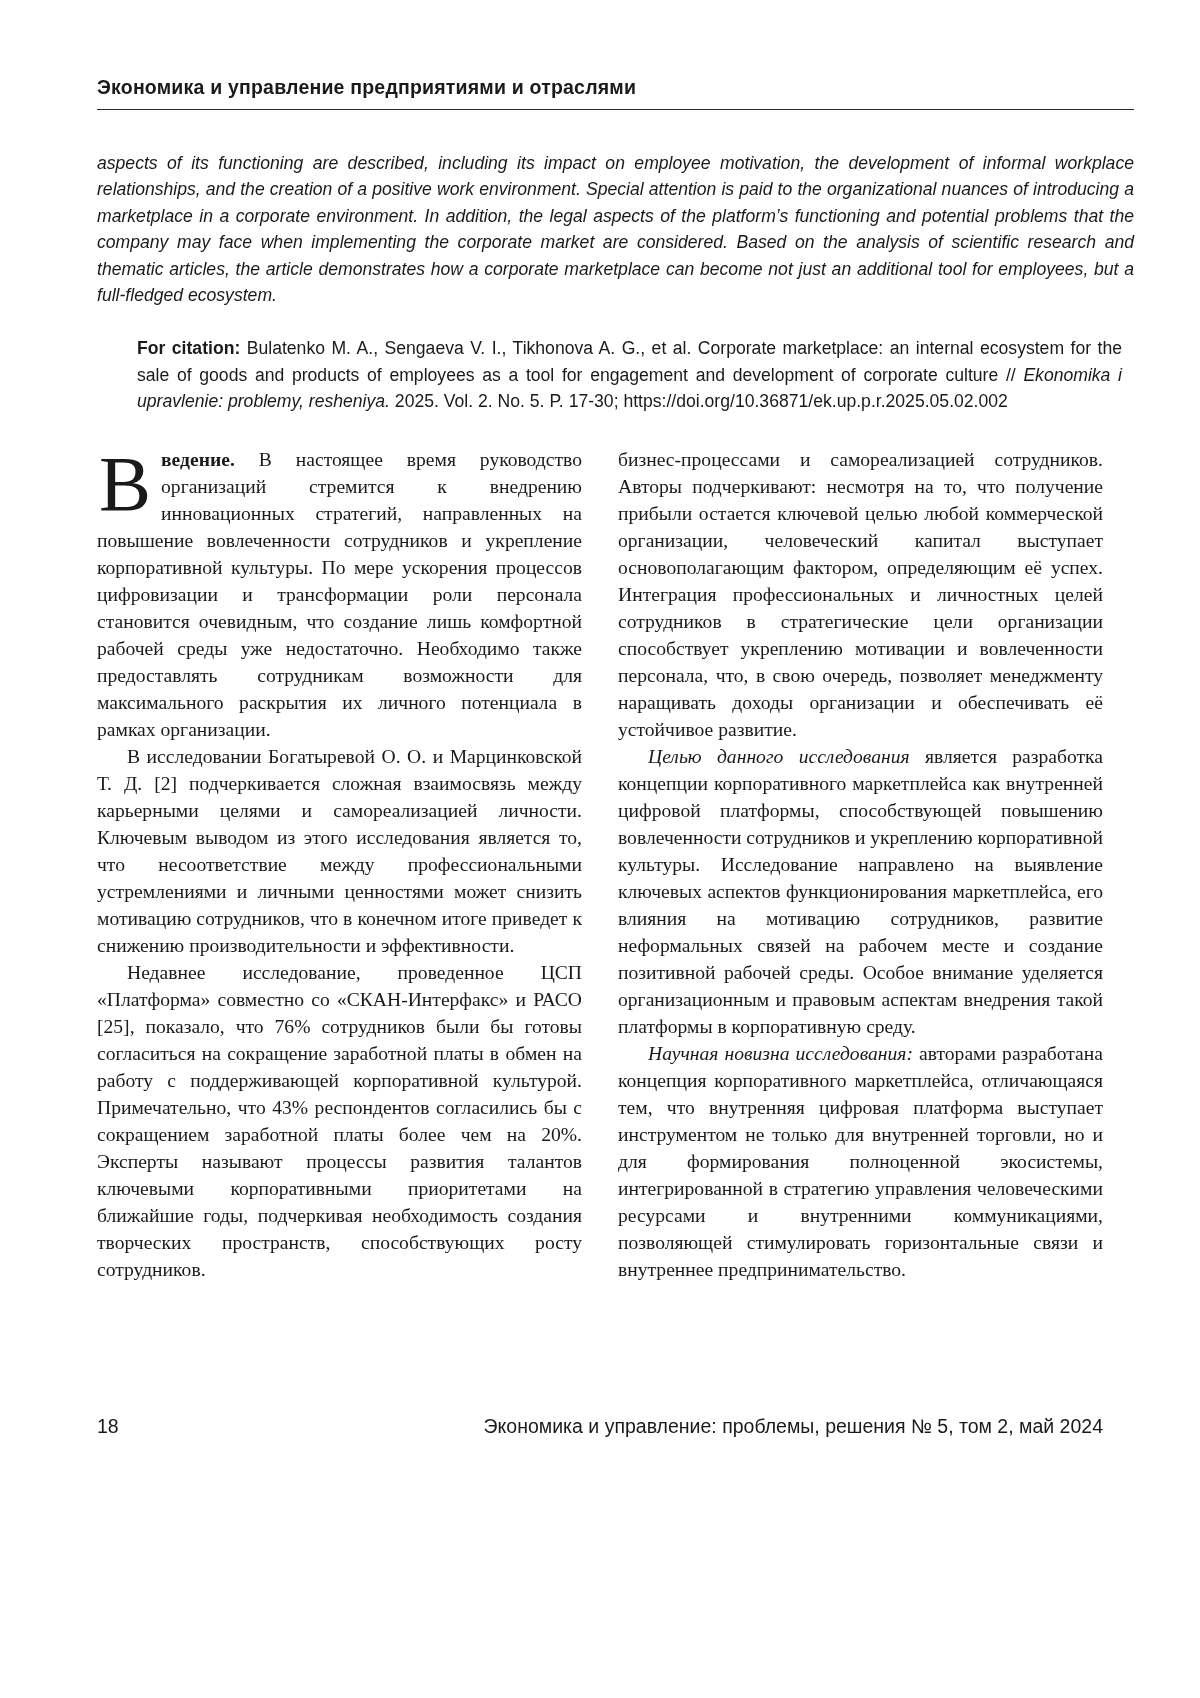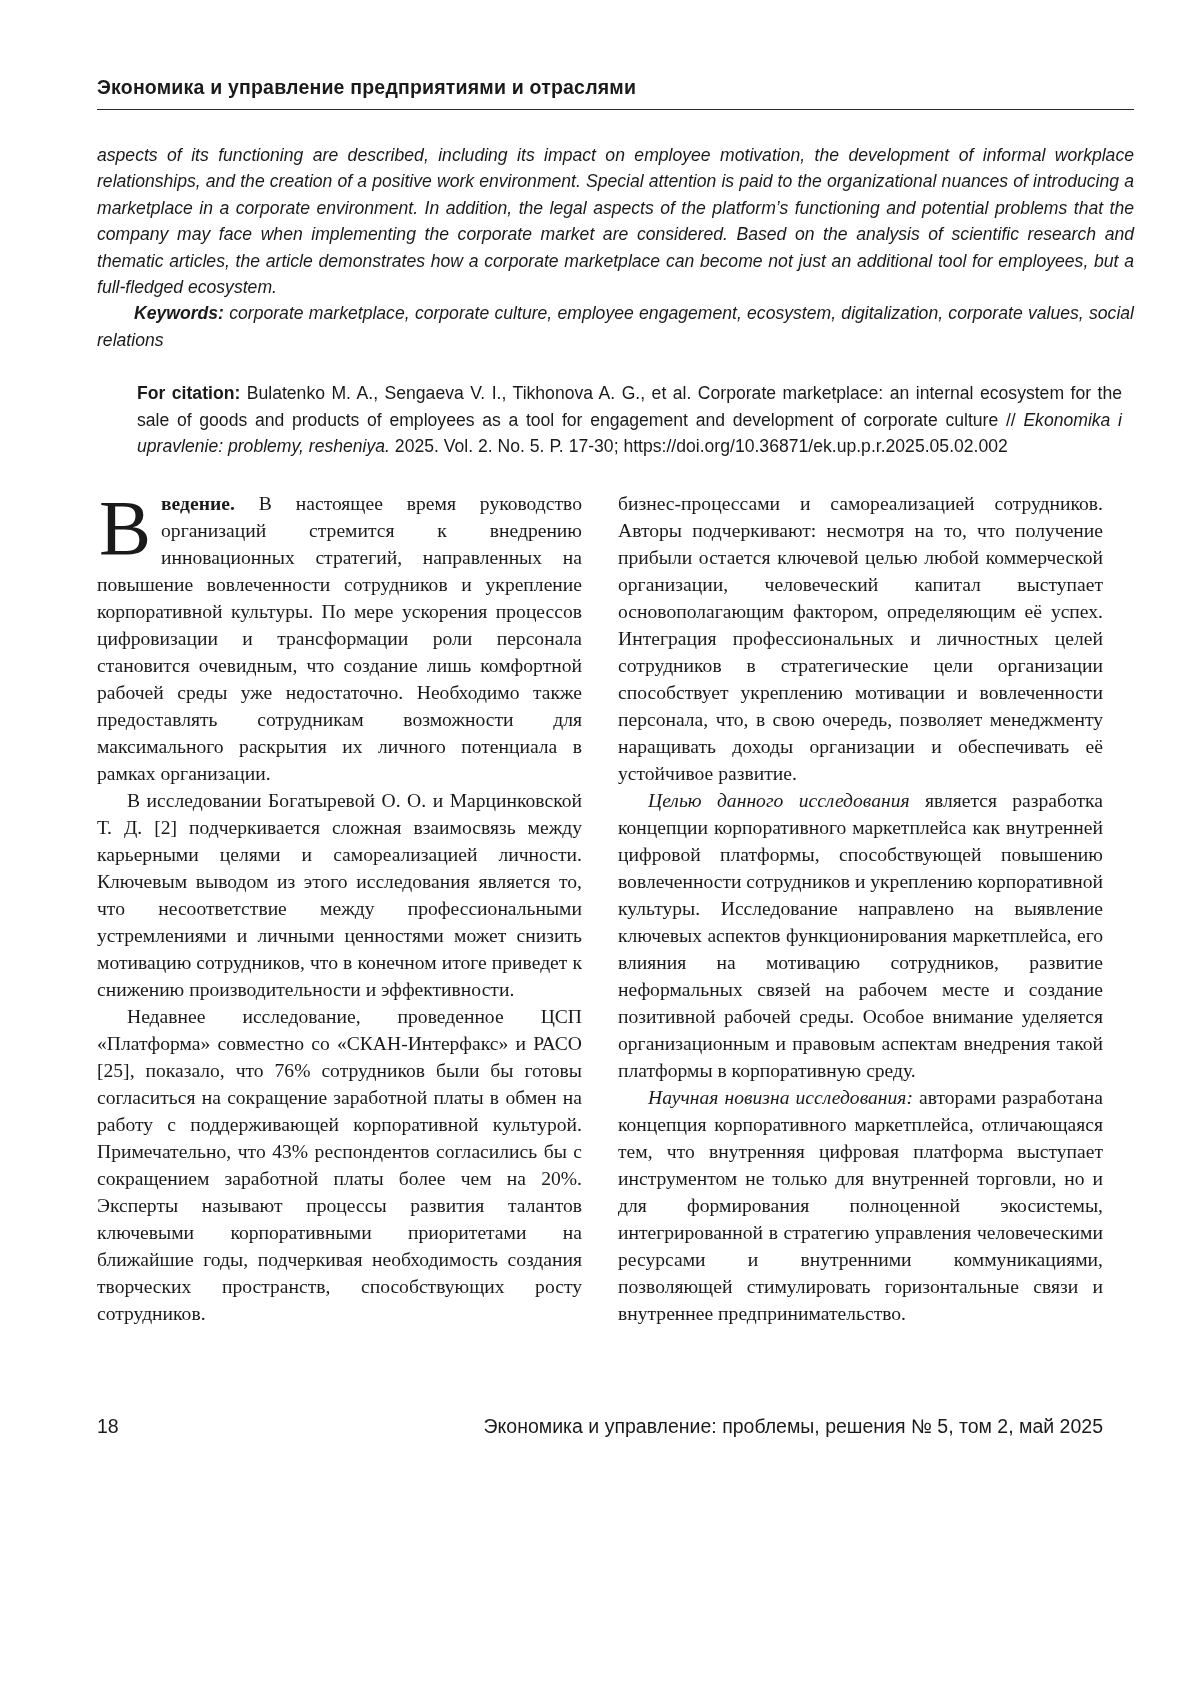--- a/index.html
+++ b/index.html
@@ -13,21 +13,21 @@
   .page { padding:76px 66px 0 97px; }
 
   .header-title {
     font-family:"Liberation Sans", sans-serif;
     font-weight:bold; font-size:19.5px; letter-spacing:0.2px;
     padding-bottom:10px;
   }
   .header-rule { border-bottom:1.7px solid #2b2b2b; }
 
   .abstract {
-    margin-top:32px;
+    margin-top:40px;
     font-family:"Liberation Sans", sans-serif;
     font-style:italic; font-size:17.6px; line-height:26.4px;
     text-align:justify;
   }
   .keywords { text-indent:37px; }
   .keywords b { font-weight:bold; }
 
   .citation {
     display:block;
     margin:27px 12px 0 40px;
@@ -69,21 +69,20 @@
 
 <div class="page">
 
   <header>
     <div class="header-title">Экономика и управление предприятиями и отраслями</div>
     <div class="header-rule"></div>
   </header>
 
   <section class="abstract" lang="en">
     <p class="abstract-body">aspects of its functioning are described, including its impact on employee motivation, the development of informal workplace relationships, and the creation of a positive work environment. Special attention is paid to the organizational nuances of introducing a marketplace in a corporate environment. In addition, the legal aspects of the platform’s functioning and potential problems that the company may face when implementing the corporate market are considered. Based on the analysis of scientific research and thematic articles, the article demonstrates how a corporate marketplace can become not just an additional tool for employees, but a full-fledged ecosystem.</p>
-    <p class="keywords"><b>Keywords:</b><span> corporate marketplace, corporate culture, employee engagement, ecosystem, digitalization, corporate values, social relations</span></p>
   </section>
 
   <section class="citation" lang="en"><b>For citation:</b><span> Bulatenko M. A., Sengaeva V. I., Tikhonova A. G., et al. Corporate marketplace: an internal ecosystem for the sale of goods and products of employees as a tool for engagement and development of corporate culture // </span><i>Ekonomika i upravlenie: problemy, resheniya.</i><span> 2025. Vol. 2. No. 5. P. 17-30; https://doi.org/10.36871/ek.up.p.r.2025.05.02.002</span></section>
 
   <section class="columns" lang="ru">
 
     <div class="col">
       <p class="para first"><span class="dropcap">В</span><b class="lead-bold">ведение.</b><span> В настоящее время руководство организаций стремится к внедрению инновационных стратегий, направленных на повышение вовлеченности сотрудников и укрепление корпоративной культуры. По мере ускорения процессов цифровизации и трансформации роли персонала становится очевидным, что создание лишь комфортной рабочей среды уже недостаточно. Необходимо также предоставлять сотрудникам возможности для максимального раскрытия их личного потенциала в рамках организации.</span></p>
       <p class="para indent"><span>В исследовании Богатыревой О. О. и Марцинковской Т. Д. [2] подчеркивается сложная взаимосвязь между карьерными целями и самореализацией личности. Ключевым выводом из этого исследования является то, что несоответствие между профессиональными устремлениями и личными ценностями может снизить мотивацию сотрудников, что в конечном итоге приведет к снижению производительности и эффективности.</span></p>
       <p class="para indent"><span>Недавнее исследование, проведенное ЦСП «Платформа» совместно со «СКАН-Интерфакс» и РАСО [25], показало, что 76% сотрудников были бы готовы согласиться на сокращение заработной платы в обмен на работу с поддерживающей корпоративной культурой. Примечательно, что 43% респондентов согласились бы с сокращением заработной платы более чем на 20%. Эксперты называют процессы развития талантов ключевыми корпоративными приоритетами на ближайшие годы, подчеркивая необходимость создания творческих пространств, способствующих росту сотрудников.</span></p>
@@ -94,14 +93,14 @@
       <p class="para indent"><i class="lead-italic">Целью данного исследования</i><span> является разработка концепции корпоративного маркетплейса как внутренней цифровой платформы, способствующей повышению вовлеченности сотрудников и укреплению корпоративной культуры. Исследование направлено на выявление ключевых аспектов функционирования маркетплейса, его влияния на мотивацию сотрудников, развитие неформальных связей на рабочем месте и создание позитивной рабочей среды. Особое внимание уделяется организационным и правовым аспектам внедрения такой платформы в корпоративную среду.</span></p>
       <p class="para indent"><i class="lead-italic">Научная новизна исследования:</i><span> авторами разработана концепция корпоративного маркетплейса, отличающаяся тем, что внутренняя цифровая платформа выступает инструментом не только для внутренней торговли, но и для формирования полноценной экосистемы, интегрированной в стратегию управления человеческими ресурсами и внутренними коммуникациями, позволяющей стимулировать горизонтальные связи и внутреннее предпринимательство.</span></p>
     </div>
 
   </section>
 
 </div>
 
 <footer class="footer">
   <span class="page-num">18</span>
-  <span class="journal-line">Экономика и управление: проблемы, решения № 5, том 2, май 2025</span>
+  <span class="journal-line">Экономика и управление: проблемы, решения № 5, том 2, май 2024</span>
 </footer>
 
 </body></html>

